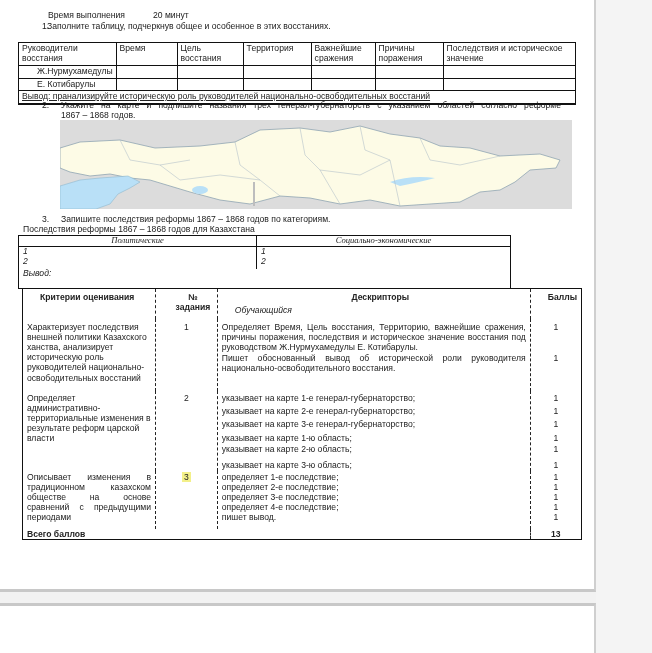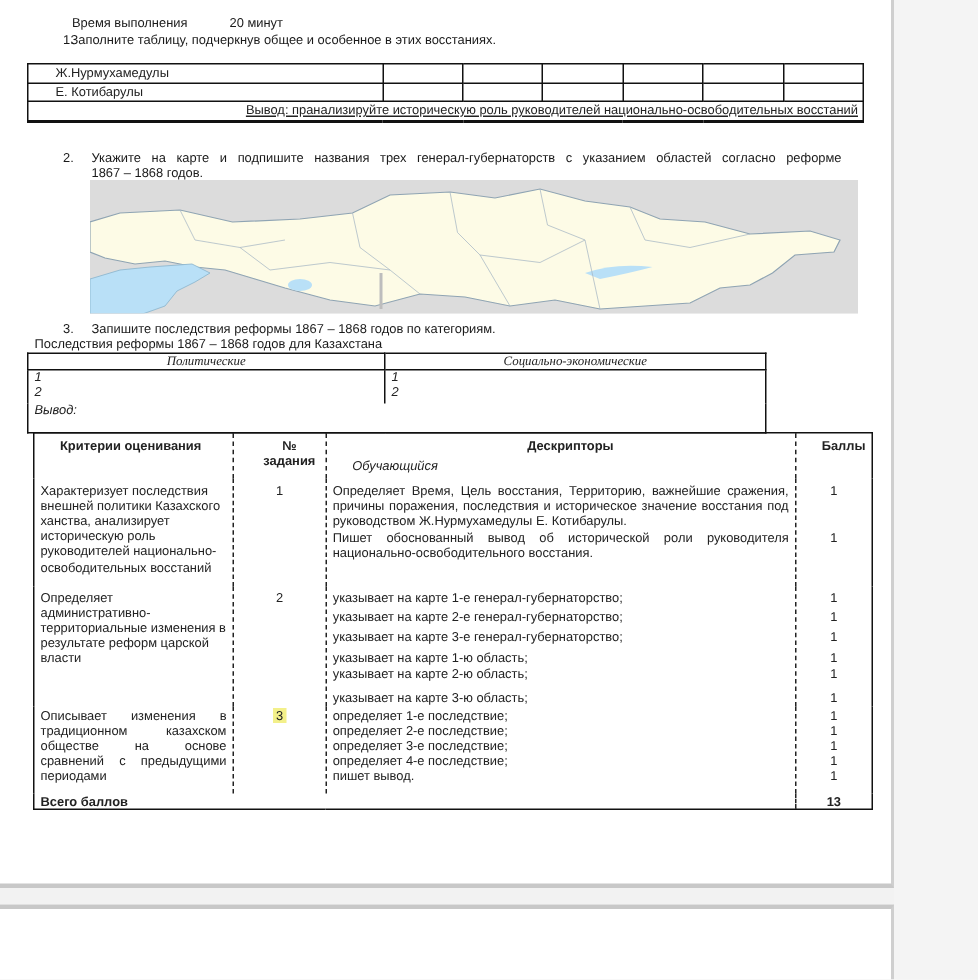--- a/index.html
+++ b/index.html
@@ -14,21 +14,21 @@
   .abs { position: absolute; }
   .t { font-size: 8.6px; line-height: 10px; white-space: nowrap; }
 
   
   table { border-collapse: collapse; }
   .tbl1 { position: absolute; left: 18px; top: 42px; width: 558px; }
   .tbl1 td { border: 1px solid #111; font-size: 8.6px; line-height: 9.5px; vertical-align: top; padding: 1px 3px; color: #222; }
   .tbl1 .hdr td { height: 23px; }
   .tbl1 .row td { height: 11px; padding-left: 18px; }
   .tbl1 .concl td { height: 11px; border-bottom: 2px solid #111; }
-  .tbl1 .u { text-decoration: underline; text-align: right; }
+  .tbl1 .u { text-decoration: underline; }
 
   
   .map { position: absolute; left: 60px; top: 120px; width: 512px; height: 89px; background: #dcdcdc; overflow: hidden; }
 
   
   .tbl3 { position: absolute; left: 18px; top: 235px; width: 493px; }
   .tbl3 td { border: 1px solid #111; font-size: 8.6px; line-height: 9.5px; font-style: italic; color: #222; padding: 0 4px; vertical-align: top; }
   .tbl3 .h td { text-align: center; height: 11px; border-bottom: 1px solid #111; font-family: Liberation Serif, serif; }
   .tbl3 .b td { height: 22px; border-bottom: none; }
   .tbl3 .c td { height: 20px; border-top: none; }
@@ -54,20 +54,29 @@
 <div class="page page1">
 
   <div class="abs t" style="left:48px;top:10px;">Время выполнения</div>
   <div class="abs t" style="left:153px;top:10px;">20 минут</div>
 
   <div class="abs t" style="left:42px;top:21px;">1.</div>
   <div class="abs t" style="left:47px;top:21px;">Заполните таблицу, подчеркнув общее и особенное в этих восстаниях.</div>
 
   <table class="tbl1">
     <tbody>
+        <tr class="hdr">
+      <td style="width:90px">Руководители восстания</td>
+      <td style="width:61px">Время</td>
+      <td style="width:66px">Цель восстания</td>
+      <td style="width:68px">Территория</td>
+      <td style="width:64px">Важнейшие сражения</td>
+      <td style="width:68px">Причины поражения</td>
+      <td>Последствия и историческое значение</td>
+    </tr>
     <tr class="row">
       <td>Ж.Нурмухамедулы</td>
       <td></td>
           <td></td>
           <td></td>
       <td></td>
           <td></td>
           <td></td>
     </tr>
     <tr class="row">

